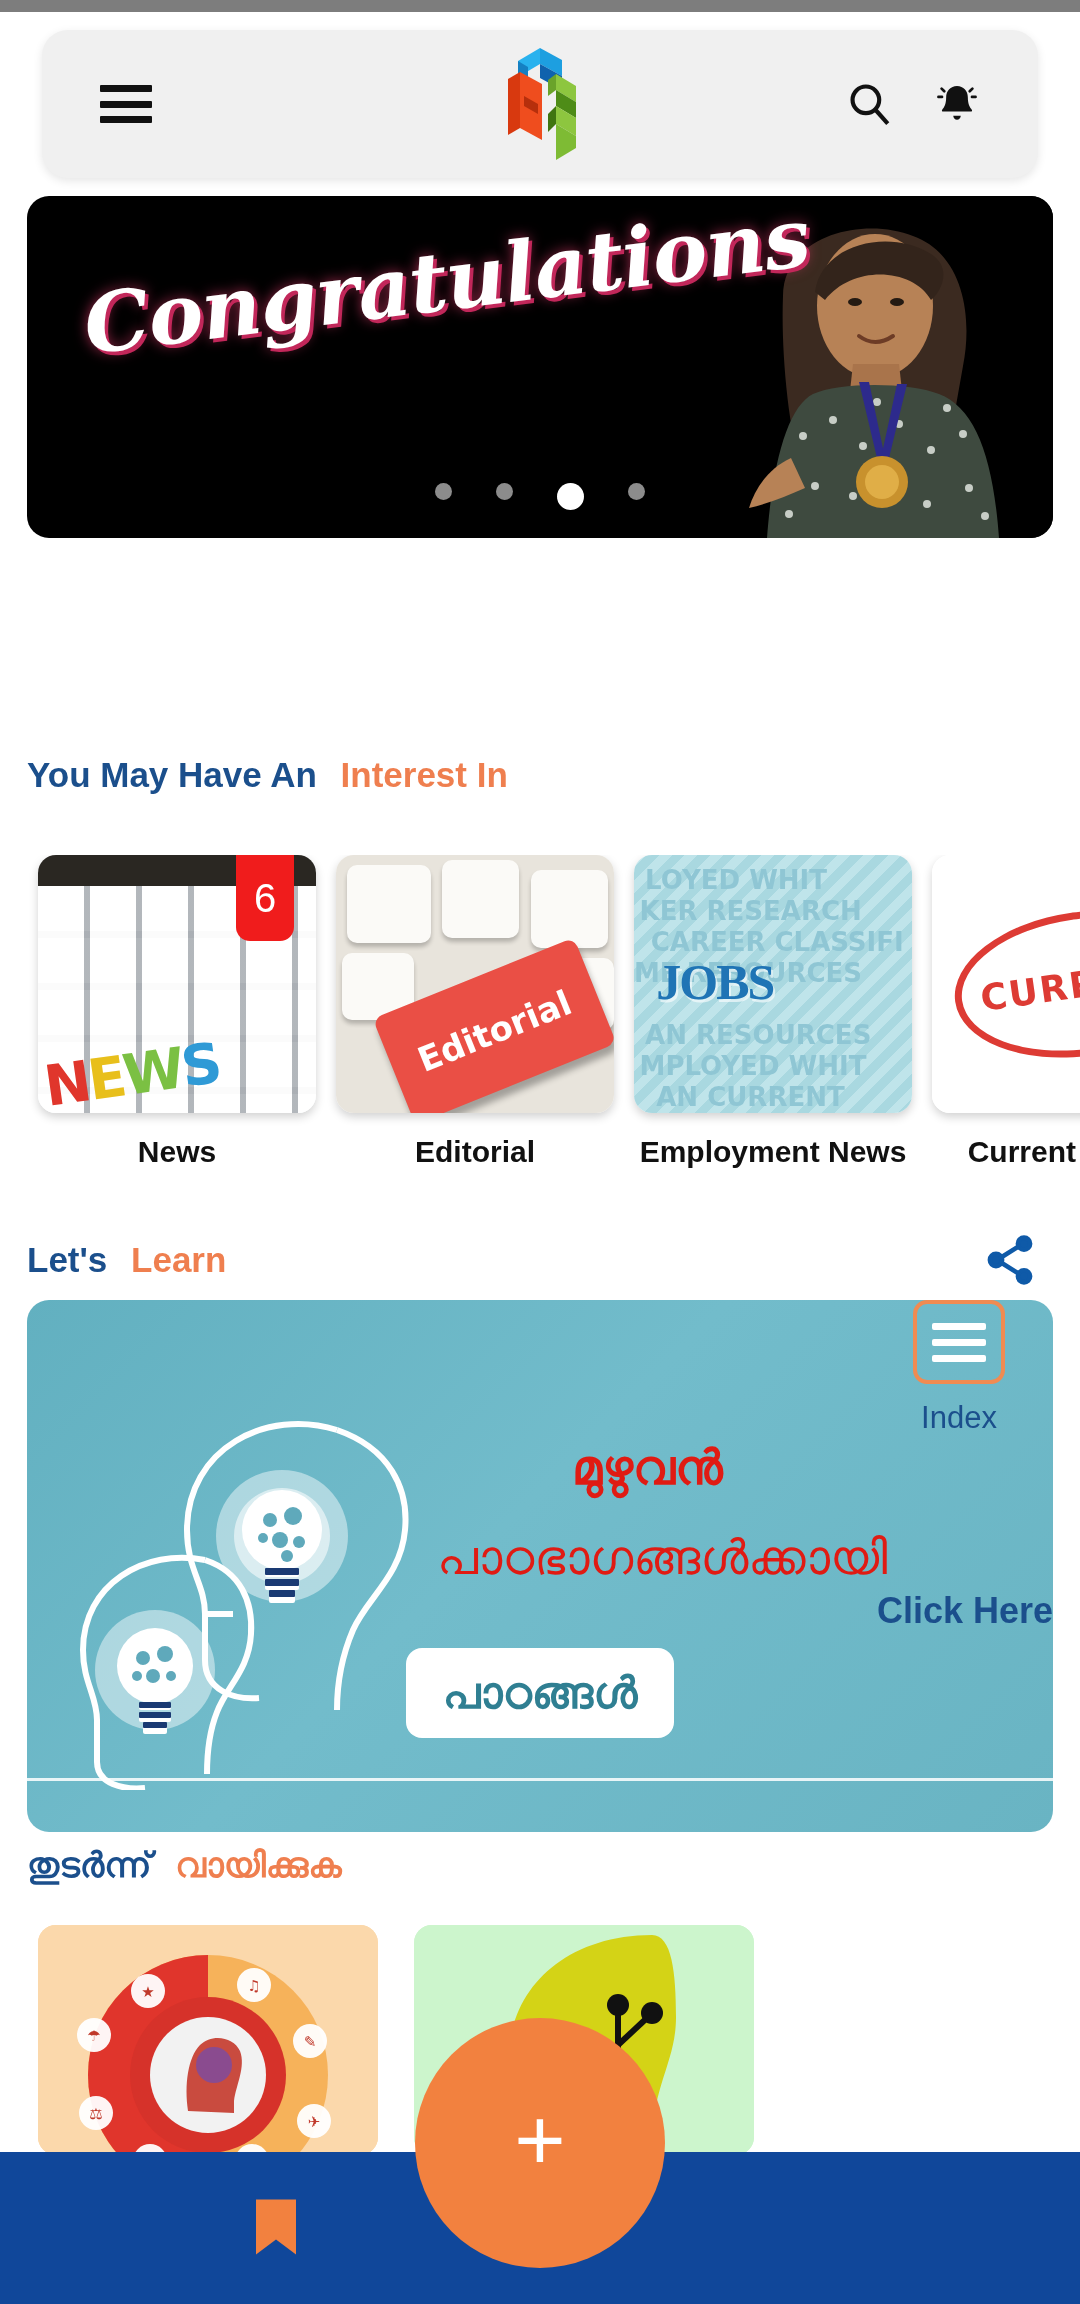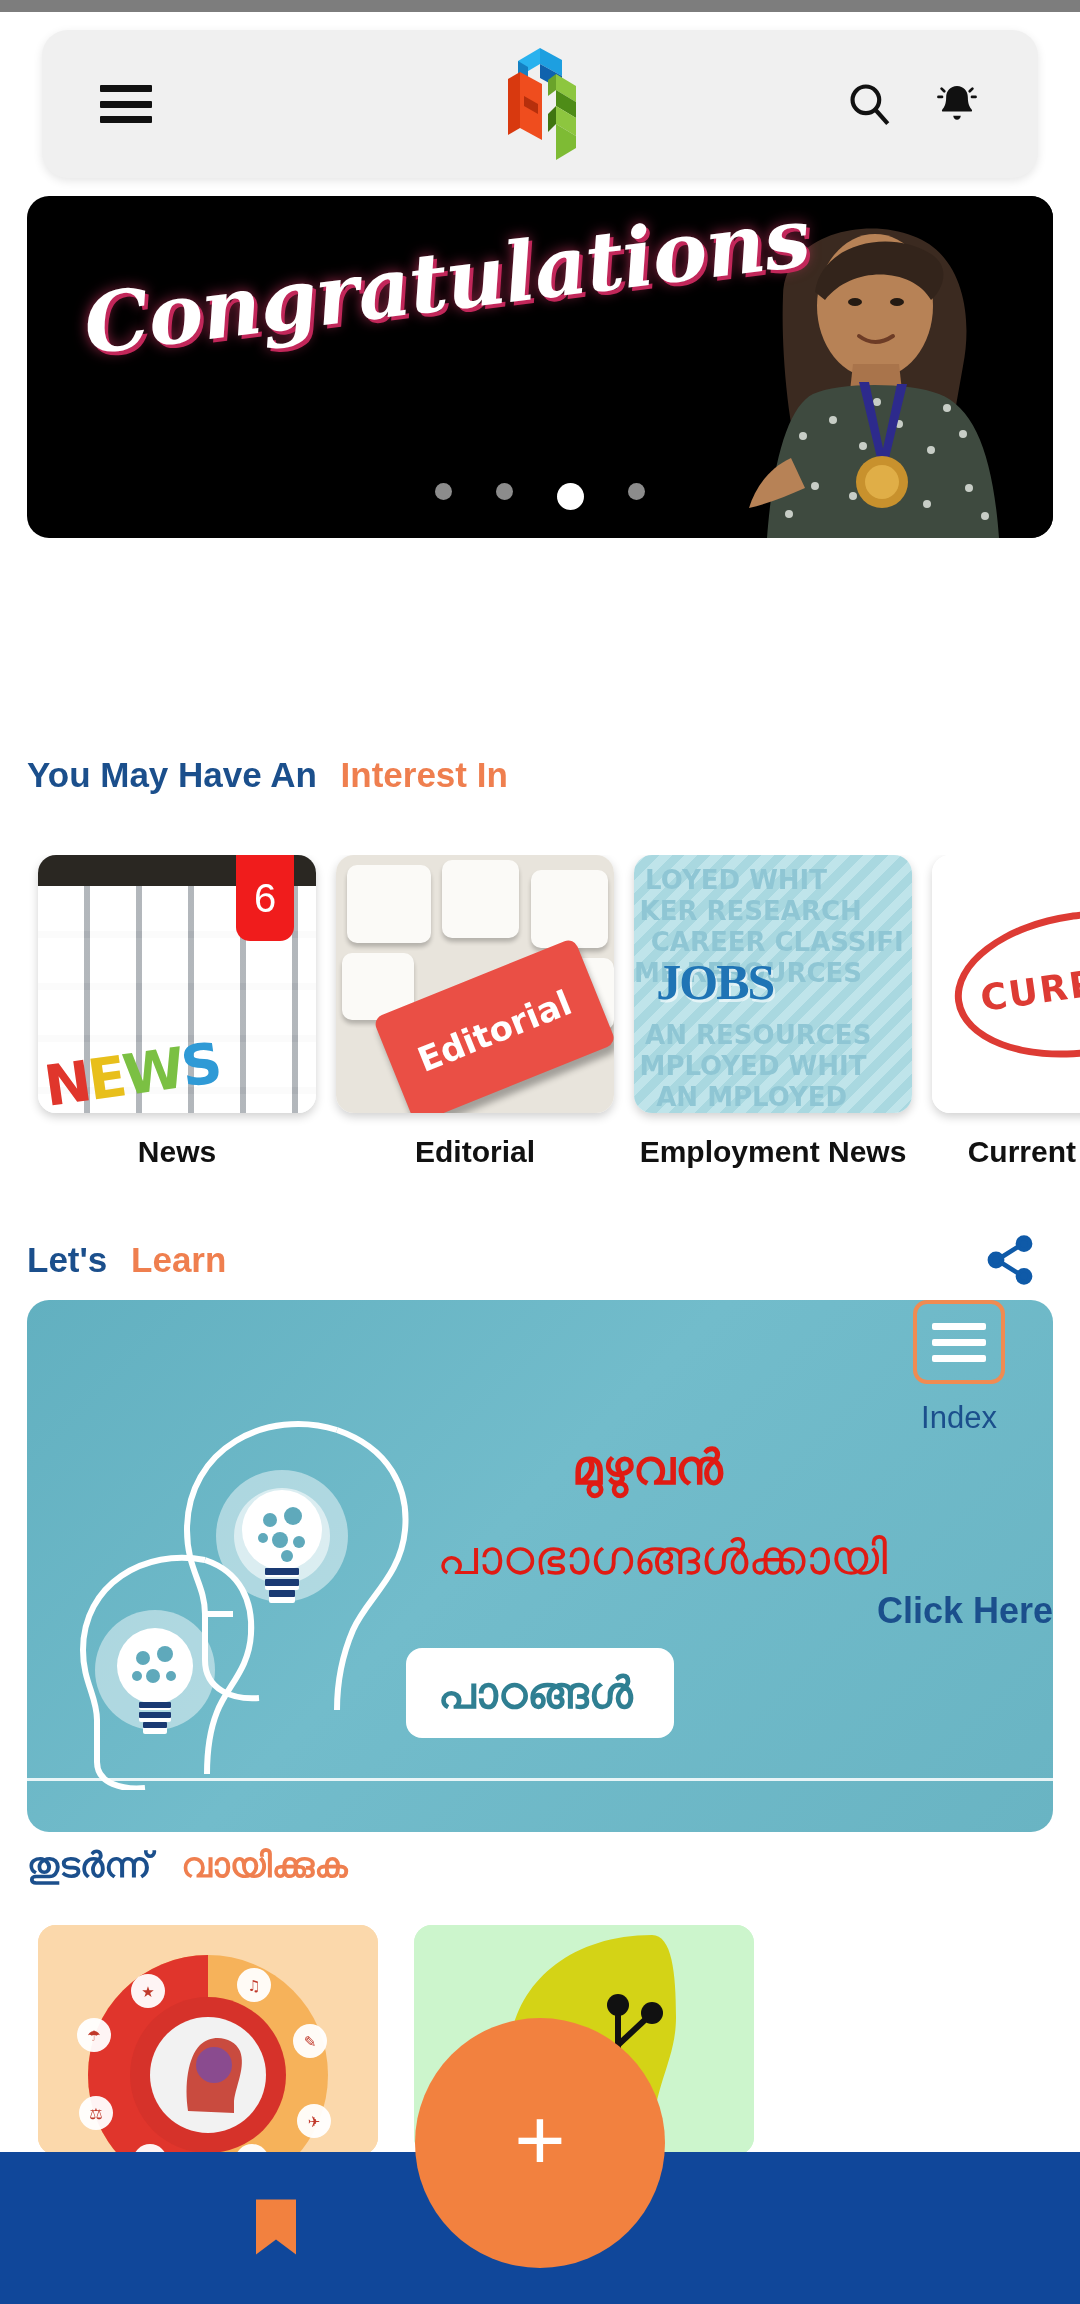--- a/index.html
+++ b/index.html
@@ -194,21 +194,21 @@
   }
   .learn-click {
     position: absolute; left: 0; right: 0; top: 290px;
     text-align: right;
     font-size: 36px; font-weight: 700; color: #1b4f8c;
   }
   .learn-pill {
     position: absolute; left: 50%; top: 348px; transform: translateX(-50%);
     min-width: 268px; height: 90px;
     background: #ffffff; border-radius: 16px;
-    display: flex; align-items: center; justify-content: flex-start;
+    display: flex; align-items: center; justify-content: center;
     padding: 0 32px;
     cursor: pointer;
   }
   .learn-pill span { font-size: 44px; font-weight: 700; color: #2f7f92; }
   .learn-rule { position: absolute; left: 0; right: 0; top: 478px; height: 3px; background: rgba(255,255,255,.85); }
 
   .index-wrap { position: absolute; right: 56px; top: 1300px; width: 130px; text-align: center; }
   .index-box {
     width: 92px; height: 84px; margin: 0 auto;
     border: 4px solid #f08b52; border-radius: 14px;
@@ -387,21 +387,21 @@
 
     <div class="cat">
       <div class="cat-thumb">
         <div class="jobs-bg">
           <div class="w" style="left:4%;top:4%">LOYED WHIT</div>
           <div class="w" style="left:2%;top:16%">KER RESEARCH</div>
           <div class="w" style="left:6%;top:28%">CAREER CLASSIFI</div>
           <div class="w" style="left:0%;top:40%">ME RESOURCES</div>
           <div class="w" style="left:4%;top:64%">AN RESOURCES</div>
           <div class="w" style="left:2%;top:76%">MPLOYED WHIT</div>
-          <div class="w" style="left:8%;top:88%">AN MPLOYED</div>
+          <div class="w" style="left:8%;top:88%">AN CURRENT</div>
           <div class="jobs-word">JOBS</div>
         </div>
       </div>
       <div class="cat-label">Employment News</div>
     </div>
 
     <div class="cat">
       <div class="cat-thumb">
         <div class="ca-bg">
           <div class="ca-stamp">
@@ -505,21 +505,21 @@
     <div class="index-box">
       <i></i>
         <i></i>
         <i></i>
     </div>
     <div class="index-label">Index</div>
   </div>
 
   <div class="section-head" style="top:1845px;">
     <span class="sh-dark">തുടർന്ന്</span>
-    <span class="sh-accent" style="margin-left:20px;">വായിക്കുക</span>
+    <span class="sh-accent" style="margin-left:14px;">വായിക്കുക</span>
   </div>
 
   <div class="read-cards">
     <div class="rcard a">
       <svg viewBox="0 0 340 230" width="340" height="230">
         <rect width="340" height="230" fill="#fbd8ab"></rect>
         <g>
           <circle cx="170" cy="150" r="120" fill="#f6b25a"></circle>
           <path d="M170 30 A120 120 0 0 0 170 270 Z" fill="#e0352c"></path>
           <circle cx="170" cy="150" r="78" fill="#d6322a"></circle>

